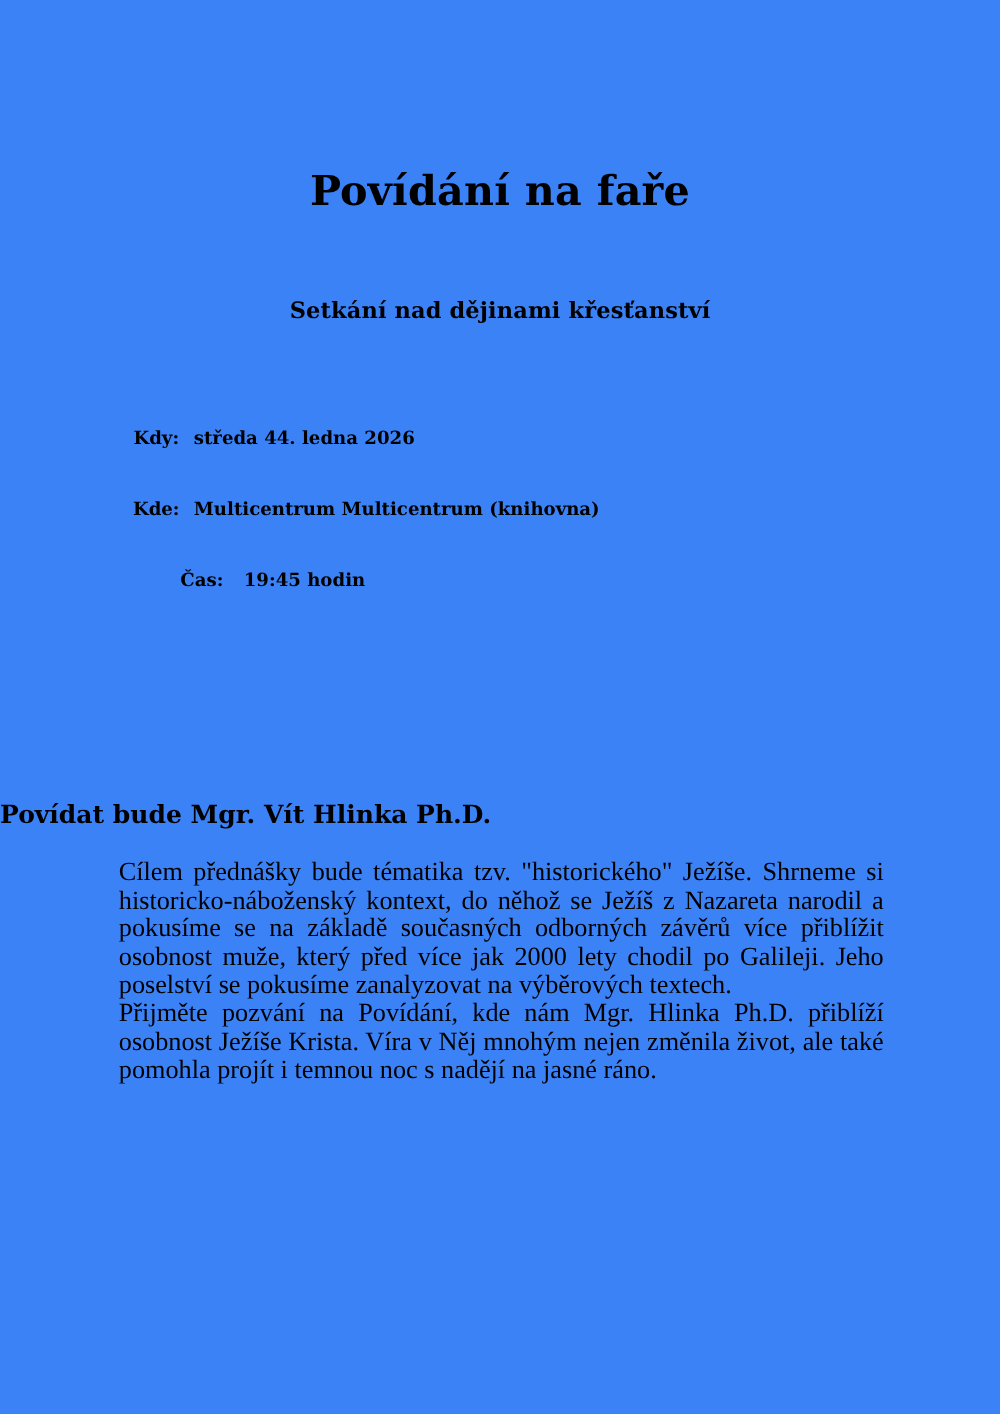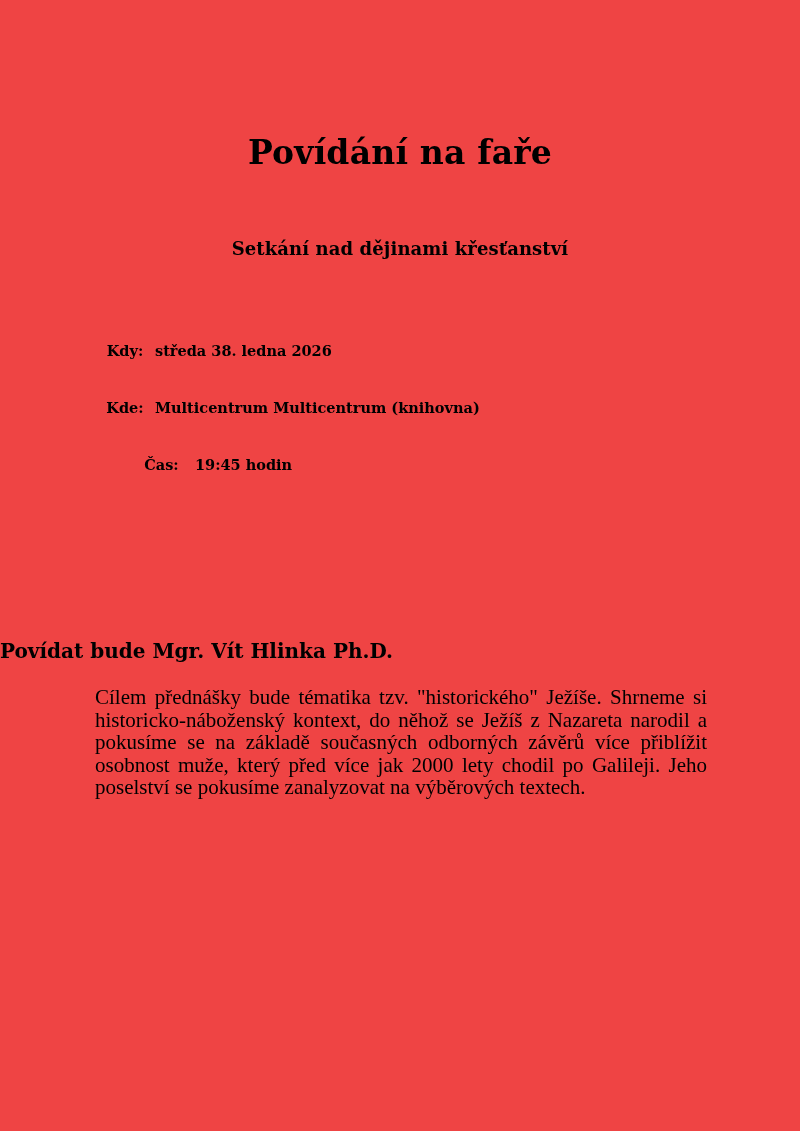--- a/index.html
+++ b/index.html
@@ -11,21 +11,21 @@
   body {
     font-family: "Liberation Serif", "DejaVu Serif", serif;
     color: #000000;
     -webkit-font-smoothing: antialiased;
   }
   .page {
     position: relative;
     width: 800px;
     height: 1131px;
     margin: 0 auto;
-    background: #ef4444;
+    background: #3b82f6;
     overflow: hidden;
     box-sizing: border-box;
   }
 
   
   .doc-title {
     position: absolute;
     left: 0;
     top: 131px;
     width: 800px;
@@ -119,32 +119,33 @@
 
 <div class="page">
 
   <h1 class="doc-title">Povídání na faře</h1>
 
   <h2 class="doc-subtitle">Setkání nad dějinami křesťanství</h2>
 
   <div class="info-block">
 
     <div class="info-row date">
-      <span class="info-label">Kdy:</span><span class="info-value">středa 38. ledna 2026</span>
+      <span class="info-label">Kdy:</span><span class="info-value">středa 44. ledna 2026</span>
     </div>
 
     <div class="info-row place">
       <span class="info-label">Kde:</span><span class="info-value">Multicentrum Multicentrum (knihovna)</span>
     </div>
 
     <div class="info-row time">
       <span class="info-label">Čas:</span><span class="info-value">19:45 hodin</span>
     </div>
 
   </div>
 
   <h3 class="speaker-heading">Povídat bude Mgr. Vít Hlinka Ph.D.</h3>
 
   <div class="body-copy">
     <p class="body-paragraph">Cílem přednášky bude tématika tzv. "historického" Ježíše. Shrneme si historicko-náboženský kontext, do něhož se Ježíš z Nazareta narodil a pokusíme se na základě současných odborných závěrů více přiblížit osobnost muže, který před více jak 2000 lety chodil po Galileji. Jeho poselství se pokusíme zanalyzovat na výběrových textech.</p>
+    <p class="body-paragraph">Přijměte pozvání na Povídání, kde nám Mgr. Hlinka Ph.D. přiblíží osobnost Ježíše Krista. Víra v Něj mnohým nejen změnila život, ale také pomohla projít i temnou noc s nadějí na jasné ráno.</p>
   </div>
 
 </div>
 
 </body></html>

